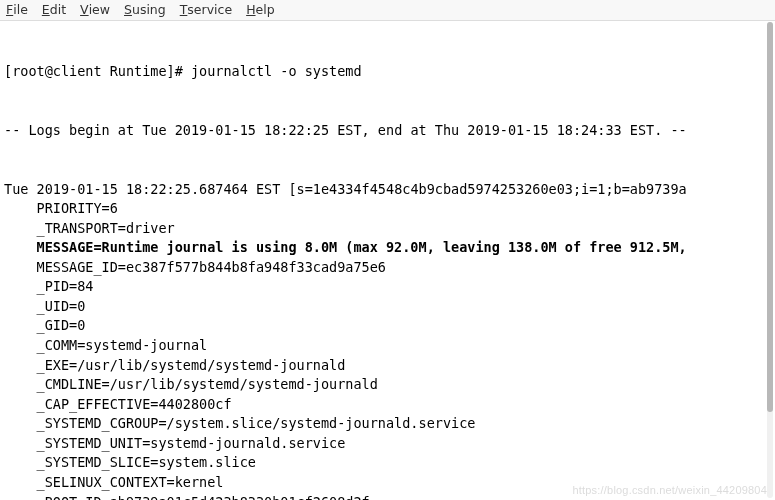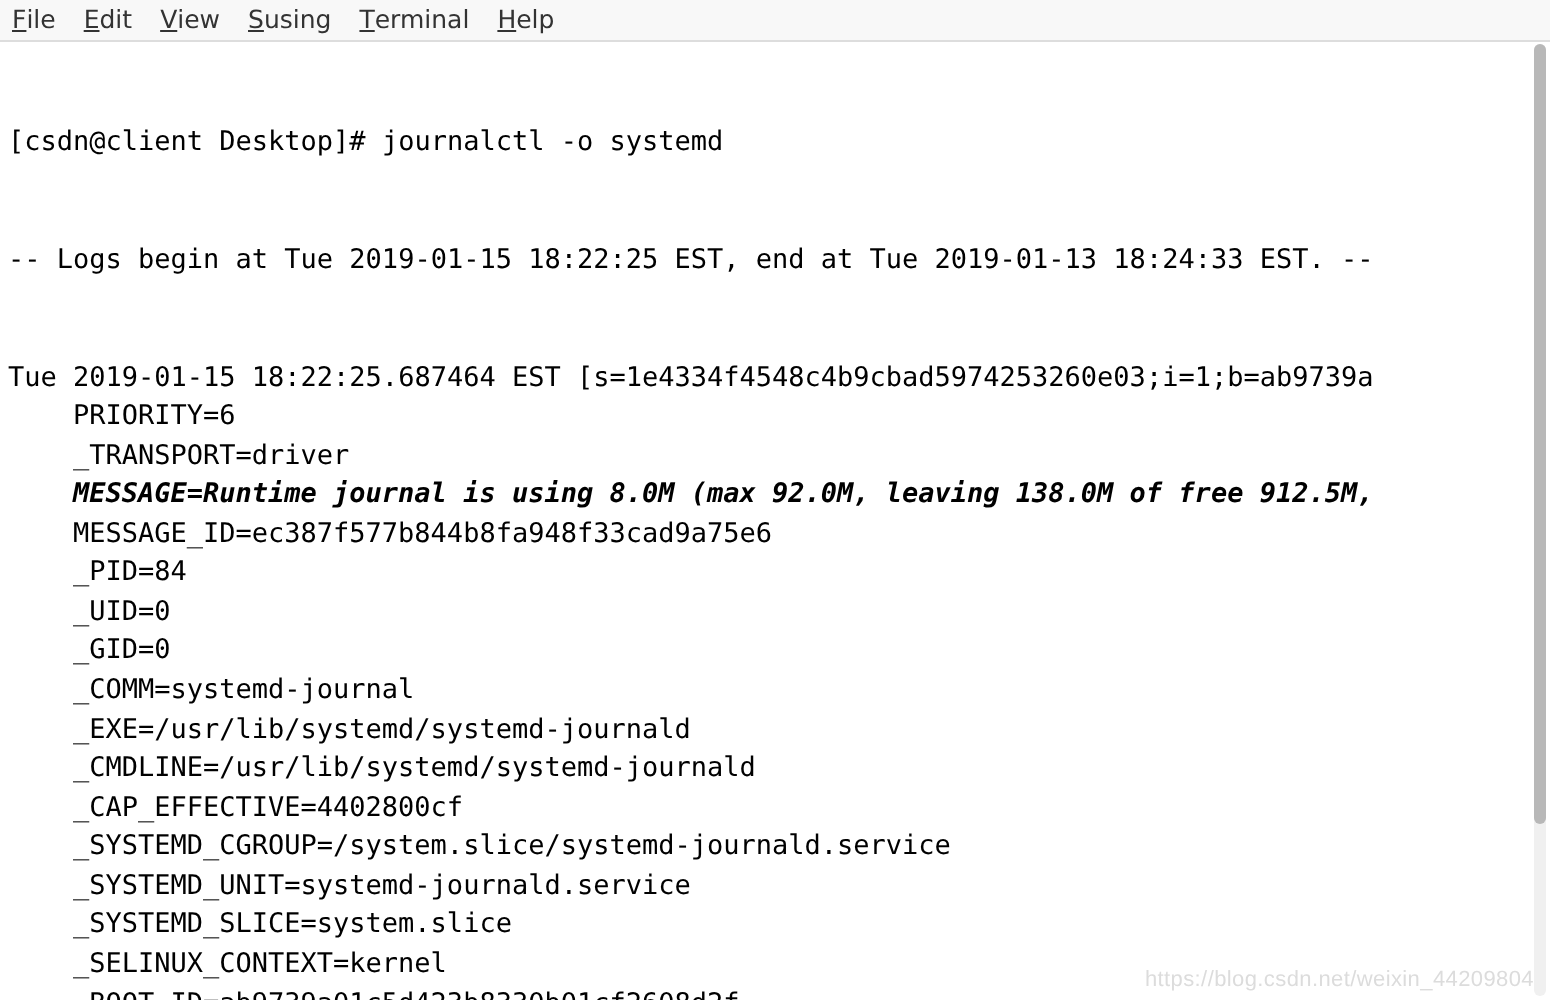--- a/index.html
+++ b/index.html
@@ -25,21 +25,21 @@
   }
   .menubar span { display: inline-flex; align-items: center; }
   .menubar .ul { text-decoration: underline; }
   .terminal {
     padding: 2px 4px;
     white-space: pre;
     line-height: 1.45;
   }
   .line { white-space: pre; }
   .indent { padding-left: 4ch; }
-  .bold { font-weight: bold; font-style: italic; }
+  .bold { font-weight: bold; }
   .scrollbar {
     position: absolute;
     right: 2px;
     top: 22px;
     bottom: 2px;
     width: 6px;
     background: #f0f0f0;
     border-radius: 3px;
   }
   .scrollbar-thumb {
@@ -75,31 +75,31 @@
   <span>
       <span class="ul">V</span>
       <span>iew</span>
     </span>
   <span>
       <span class="ul">S</span>
       <span>using</span>
     </span>
   <span>
       <span class="ul">T</span>
-      <span>erminal</span>
+      <span>service</span>
     </span>
   <span>
       <span class="ul">H</span>
       <span>elp</span>
     </span>
 </div>
 
 <div class="terminal">
-  <div class="line"><span>[csdn@client Desktop]# </span><span>journalctl -o systemd</span></div>
-  <div class="line">-- Logs begin at Tue 2019-01-15 18:22:25 EST, end at Tue 2019-01-13 18:24:33 EST. --</div>
+  <div class="line"><span>[root@client Runtime]# </span><span>journalctl -o systemd</span></div>
+  <div class="line">-- Logs begin at Tue 2019-01-15 18:22:25 EST, end at Thu 2019-01-15 18:24:33 EST. --</div>
   <div id="entries"><div class="line">Tue 2019-01-15 18:22:25.687464 EST [s=1e4334f4548c4b9cbad5974253260e03;i=1;b=ab9739a</div><div class="line indent">PRIORITY=6</div><div class="line indent">_TRANSPORT=driver</div><div class="line indent bold">MESSAGE=Runtime journal is using 8.0M (max 92.0M, leaving 138.0M of free 912.5M,</div><div class="line indent">MESSAGE_ID=ec387f577b844b8fa948f33cad9a75e6</div><div class="line indent">_PID=84</div><div class="line indent">_UID=0</div><div class="line indent">_GID=0</div><div class="line indent">_COMM=systemd-journal</div><div class="line indent">_EXE=/usr/lib/systemd/systemd-journald</div><div class="line indent">_CMDLINE=/usr/lib/systemd/systemd-journald</div><div class="line indent">_CAP_EFFECTIVE=4402800cf</div><div class="line indent">_SYSTEMD_CGROUP=/system.slice/systemd-journald.service</div><div class="line indent">_SYSTEMD_UNIT=systemd-journald.service</div><div class="line indent">_SYSTEMD_SLICE=system.slice</div><div class="line indent">_SELINUX_CONTEXT=kernel</div><div class="line indent">_BOOT_ID=ab9739a01c5d423b8330b01cf2608d2f</div></div>
 </div>
 
 <div class="scrollbar">
   <div class="scrollbar-thumb"></div>
 </div>
 
 <div class="watermark">https://blog.csdn.net/weixin_44209804</div>
 
 </body></html>

